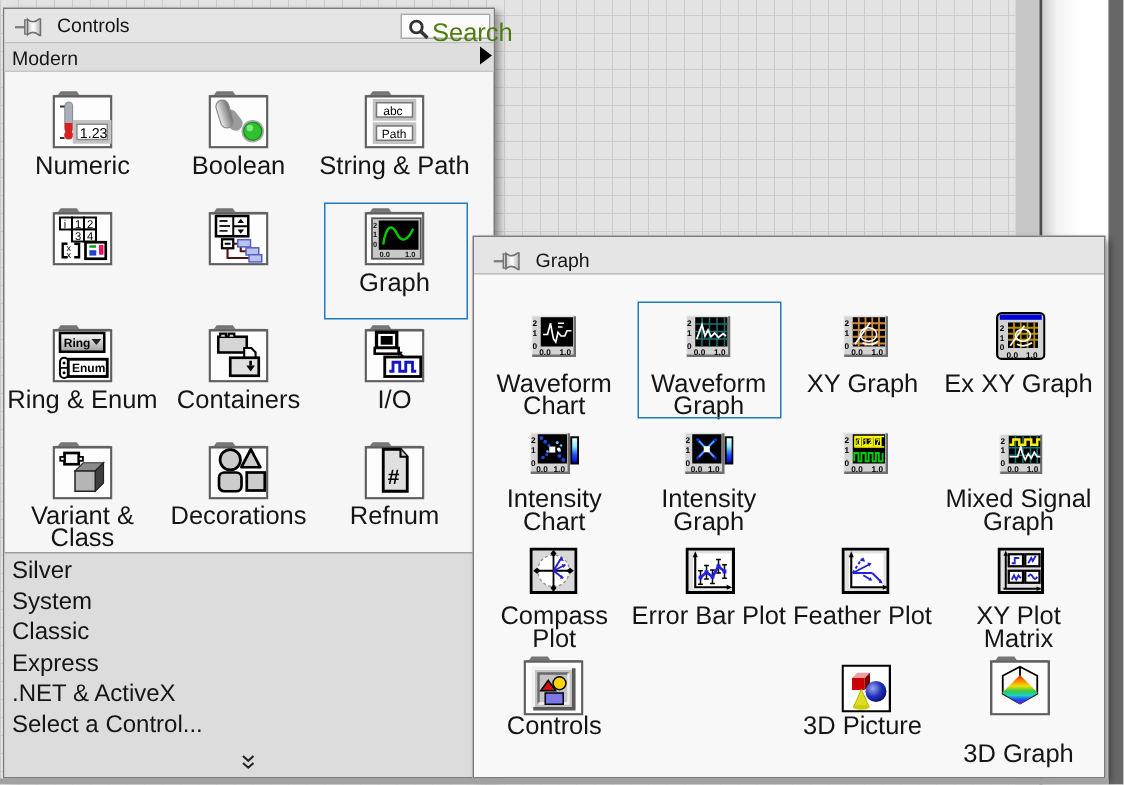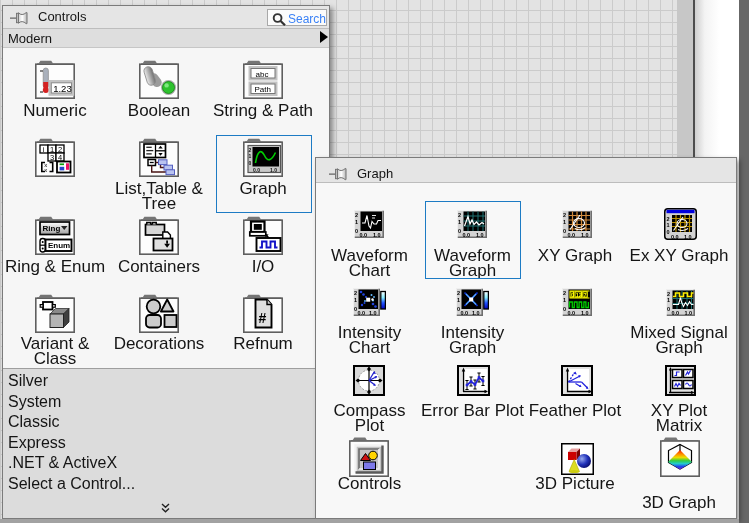--- a/index.html
+++ b/index.html
@@ -50,37 +50,36 @@
 <rect x="0" y="6.4" width="6.6" height="1.5" fill="#7a7a7a"></rect>
 <rect x="6.5" y="2.3" width="1.9" height="9.4" fill="#cccccc" stroke="#707070" stroke-width="0.9"></rect>
 <path d="M8.4,1.8 Q12,5.4 16.2,1.6 L17,1.6 L17,12.6 L16.2,12.6 Q12,8.8 8.4,12.2 Z" fill="url(#ping)" stroke="#707070" stroke-width="1"></path>
 </svg>
 <div class="t" style="left:38px;top:9px">Controls</div>
 <div id="search">
       <svg style="position:absolute;left:4px;top:1.5px" width="16" height="15" viewBox="0 0 16 15">
         <circle cx="5.6" cy="6" r="3.9" fill="none" stroke="#333" stroke-width="1.9"></circle>
         <line x1="8.6" y1="9" x2="13" y2="13.3" stroke="#333" stroke-width="2.3"></line>
       </svg>
-      <span style="position:absolute;left:20px;top:1.5px;font-size:12px;color:#3b82f6">Search</span>
+      <span style="position:absolute;left:20px;top:1.5px;font-size:17px;color:#4d7c0f">Search</span>
     </div>
 <div class="t" style="left:8px;top:31px">Modern</div>
 <div id="marr"></div>
 <div class="cat" style="top:372px">Silver</div>
 <div class="cat" style="top:392.5px">System</div>
 <div class="cat" style="top:413px">Classic</div>
 <div class="cat" style="top:433.5px">Express</div>
 <div class="cat" style="top:454px">.NET &amp; ActiveX</div>
 <div class="cat" style="top:474.5px">Select a Control...</div>
 <svg class="ico" style="left:159px;top:503px" width="13" height="11" viewBox="0 0 13 11">
       <path d="M3,1 L6.5,4.2 L10,1 M3,5.6 L6.5,8.8 L10,5.6" fill="none" stroke="#222" stroke-width="1.4"></path>
     </svg>
 <div class="lbl" style="left:3px;top:103px">Numeric</div>
 <div class="lbl" style="left:107px;top:103px">Boolean</div>
 <div class="lbl" style="left:211px;top:103px">String &amp; Path</div>
-<div class="lbl" style="left:107px;top:181px">List,Table &amp;<br>Tree</div>
 <div class="lbl" style="left:211px;top:181px">Graph</div>
 <div class="lbl" style="left:3px;top:259px">Ring &amp; Enum</div>
 <div class="lbl" style="left:107px;top:259px">Containers</div>
 <div class="lbl" style="left:211px;top:259px">I/O</div>
 <div class="lbl" style="left:3px;top:336px">Variant &amp; Class</div>
 <div class="lbl" style="left:107px;top:336px">Decorations</div>
 <div class="lbl" style="left:211px;top:336px">Refnum</div>
 <svg class="ico" style="left:35px;top:60px" width="40" height="39" viewBox="0 0 40 39">
       <path d="M3.2,4 L5.4,0.8 L16.2,0.8 L18.4,4 Z" fill="#757575"></path>
 <rect x="2" y="3.2" width="36.5" height="1" fill="#9a9a9a"></rect>

